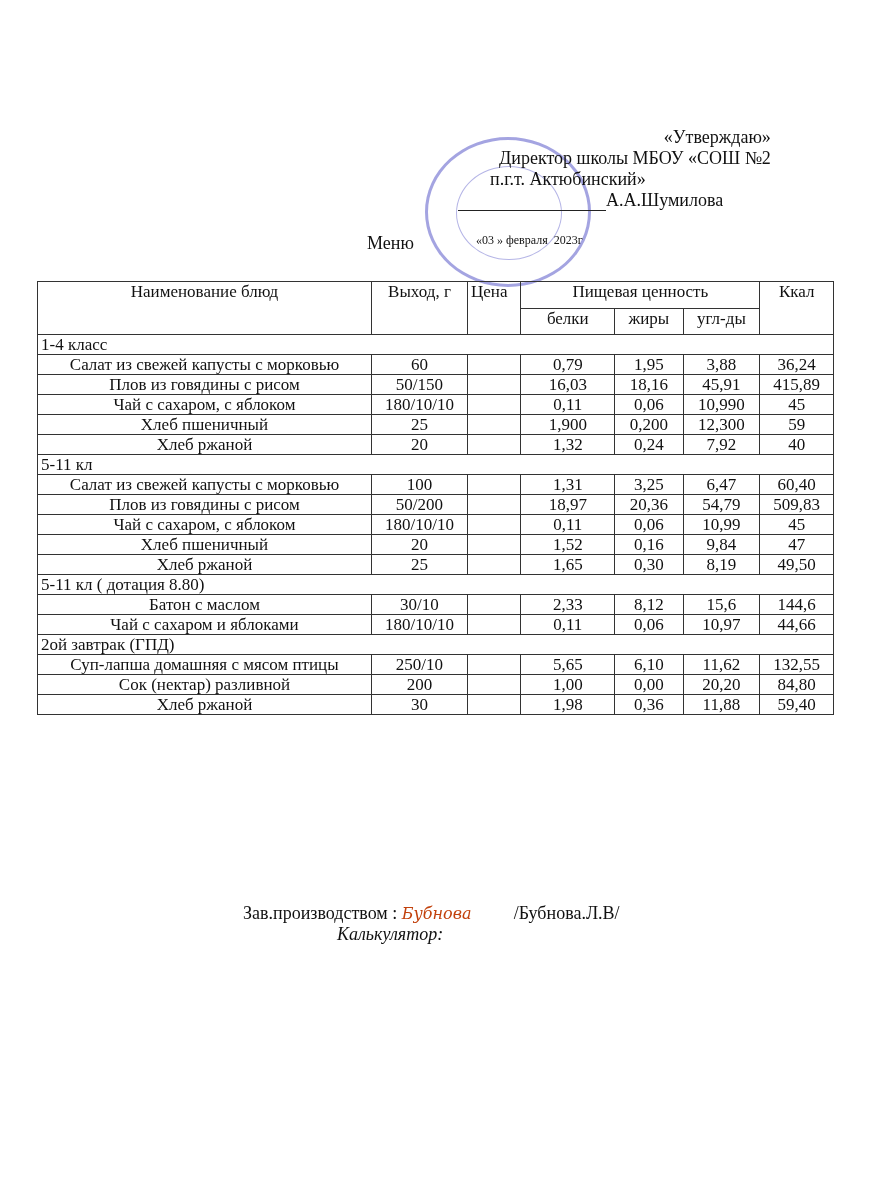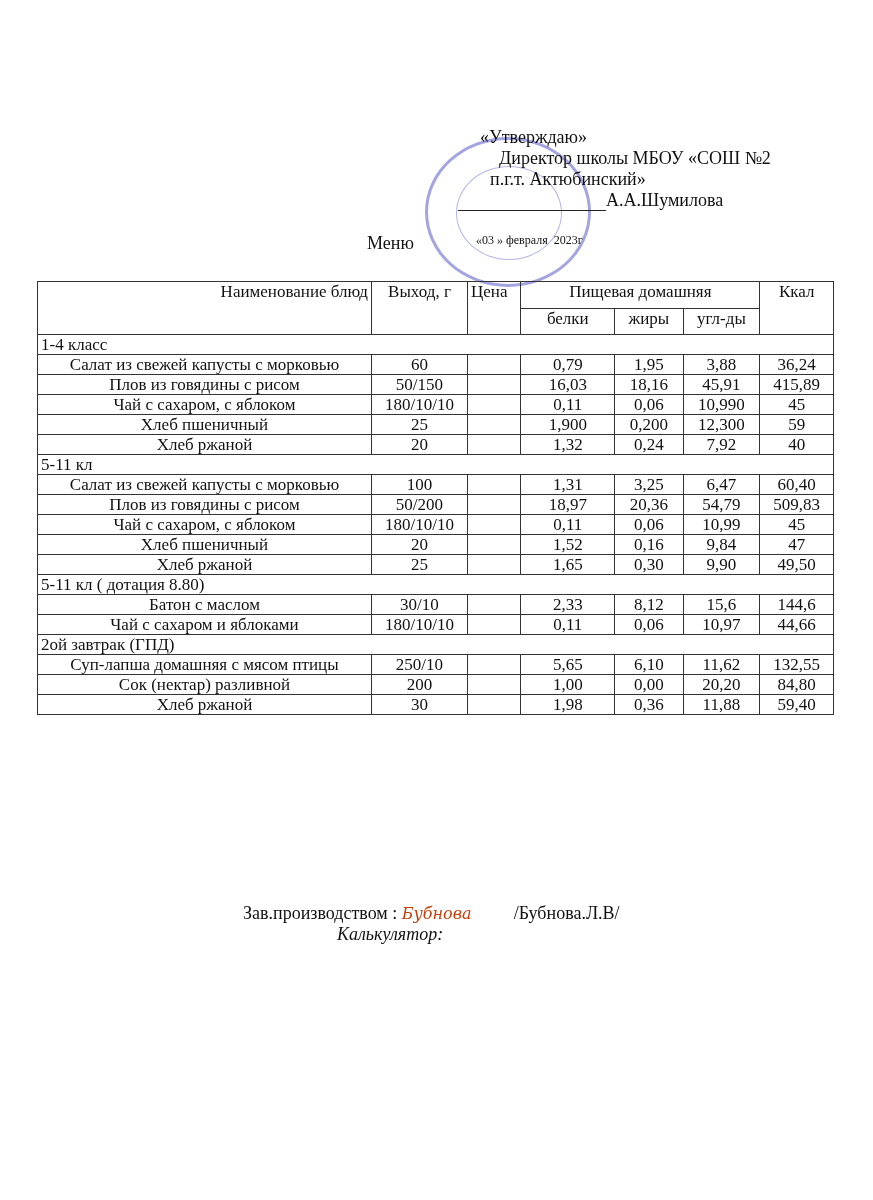--- a/index.html
+++ b/index.html
@@ -1,21 +1,21 @@
 <!DOCTYPE html>
 <html><head>
 <meta charset="utf-8">
 <style>
   html, body { margin:0; padding:0; background:#ffffff; }
   body { width:873px; height:1200px; position:relative; overflow:hidden;
          font-family:"Liberation Serif", serif; color:#111; }
   .abs { position:absolute; }
   .approve { left:480px; top:127px; font-size:18px; line-height:21px; }
   .approve div { white-space:nowrap; }
-  .approve .l1 { margin-left:0; }
+  .approve .l1 { margin-left:0;text-align:right; }
   .approve .l2 { margin-left:19px; }
   .approve .l3 { margin-left:10px; }
   .approve .l4 { margin-left:-22px; }
   .approve .sigline { display:inline-block; width:148px; border-bottom:1px solid #222; height:16px; vertical-align:bottom; }
   .menu-title { left:367px; top:233px; font-size:18px; }
   .menu-date { left:476px; top:233px; font-size:12px; white-space:pre; }
   .stamp { left:425px; top:137px; width:166px; height:150px; border-radius:50%;
            border:3px solid rgba(90,90,200,0.55); box-sizing:border-box; }
   .stamp::after { content:""; position:absolute; left:28px; top:26px; width:104px; height:92px;
            border-radius:50%; border:1.5px solid rgba(90,90,200,0.45); }
@@ -52,24 +52,24 @@
     <col class="col-name">
       <col class="col-yield">
       <col class="col-price">
     <col class="col-b">
       <col class="col-f">
       <col class="col-c">
       <col class="col-k">
   </colgroup>
   <thead>
     <tr>
-      <th rowspan="2" style="height:52px;text-align:right;">Наименование блюд</th>
+      <th rowspan="2" style="height:52px;">Наименование блюд</th>
       <th rowspan="2">Выход, г</th>
       <th rowspan="2" style="text-align:left;">Цена</th>
-      <th colspan="3">Пищевая домашняя</th>
+      <th colspan="3">Пищевая ценность</th>
       <th rowspan="2">Ккал</th>
     </tr>
     <tr>
       <th>белки</th>
       <th>жиры</th>
       <th>угл-ды</th>
     </tr>
   </thead>
   <tbody id="menu-body">
       <tr class="section">
@@ -158,21 +158,21 @@
         <td class="c">0,16</td>
         <td class="c">9,84</td>
         <td class="c">47</td>
       </tr>
       <tr>
         <td class="name">Хлеб ржаной</td>
         <td class="c">25</td>
         <td class="c"></td>
         <td class="c">1,65</td>
         <td class="c">0,30</td>
-        <td class="c">9,90</td>
+        <td class="c">8,19</td>
         <td class="c">49,50</td>
       </tr>
       <tr class="section">
         <td colspan="7">5-11 кл ( дотация 8.80)</td>
       </tr>
       <tr>
         <td class="name">Батон с маслом</td>
         <td class="c">30/10</td>
         <td class="c"></td>
         <td class="c">2,33</td>

